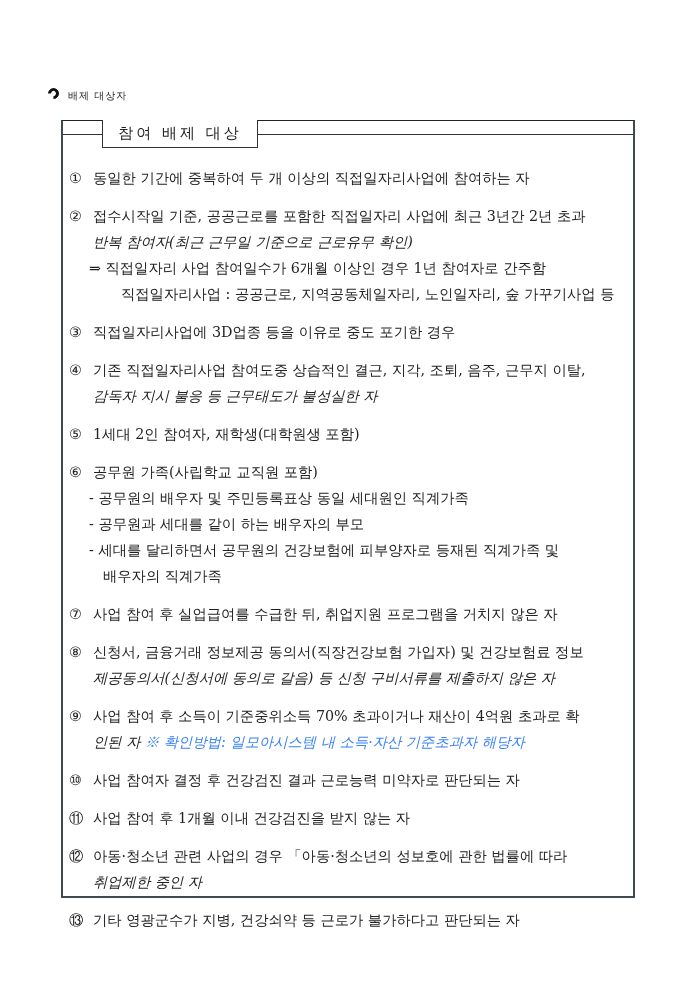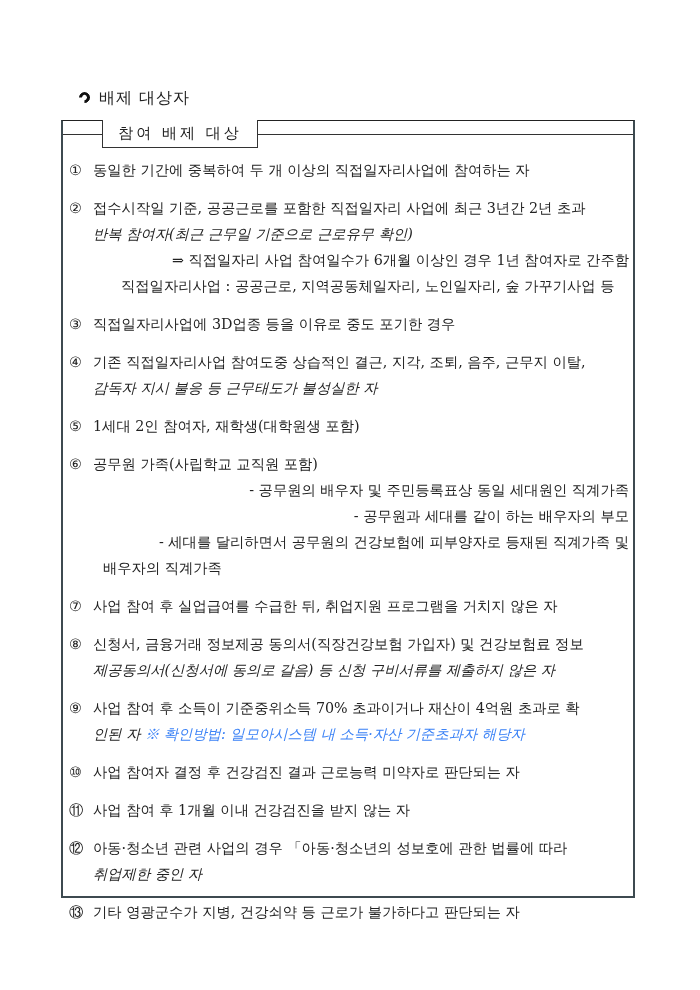--- a/index.html
+++ b/index.html
@@ -1,33 +1,33 @@
 <!DOCTYPE html>
 <html><head>
 <meta charset="utf-8">
 <style>
   html, body { margin: 0; padding: 0; background: #ffffff; }
   body { width: 700px; height: 990px; position: relative; overflow: hidden;
          font-family: "DejaVu Serif", "Liberation Serif", serif; color: #222; }
-  .section-heading { position: absolute; left: 79px; top: 88px; font-size: 16px; letter-spacing: 1px; }
+  .section-heading { position: absolute; left: 48px; top: 88px; font-size: 10px; letter-spacing: 1px; }
   .section-heading .bullet { display: inline-block; width: 11px; height: 11px; border: 3px solid #111;
         border-radius: 50%; border-left-color: transparent; transform: rotate(-45deg);
         box-sizing: border-box; margin-right: 9px; vertical-align: 0px; }
   .box { position: absolute; left: 61px; top: 120px; width: 574px; height: 778px;
          border: 2px solid #3d4a50; border-top: 1.5px solid #222; box-sizing: border-box; }
   .box-line { position: absolute; left: 0; right: 0; top: 13px; border-top: 1px solid #333; }
   .box-title { position: absolute; left: 39px; top: -1px; width: 156px; height: 28px;
                background: #fff; border: 1px solid #333; border-top: none; box-sizing: border-box;
                text-align: center; font-size: 15px; line-height: 27px; letter-spacing: 3px; }
   .items { position: absolute; left: 6px; top: 36px; right: 4px; font-size: 14.3px; }
-  .item { position: relative; margin-bottom: 12px; line-height: 26px; }
+  .item { position: relative; margin-bottom: 12px; line-height: 26px; margin-top: 8px; }
   .line { white-space: nowrap; }
   .num { display: inline-block; width: 24px; }
   .cont { padding-left: 24px; white-space: nowrap; font-style: italic; }
-  .sub { padding-left: 20px; white-space: nowrap; line-height: 26px; text-align: right; }
+  .sub { padding-left: 20px; white-space: nowrap; line-height: 26px; }
   .sub2 { padding-left: 52px; white-space: nowrap; line-height: 26px; }
   .note { color: #3b82f6; }
 </style>
 </head>
 <body>
 
 <div class="section-heading">
   <span class="bullet"></span><span>배제 대상자</span>
 </div>
 

